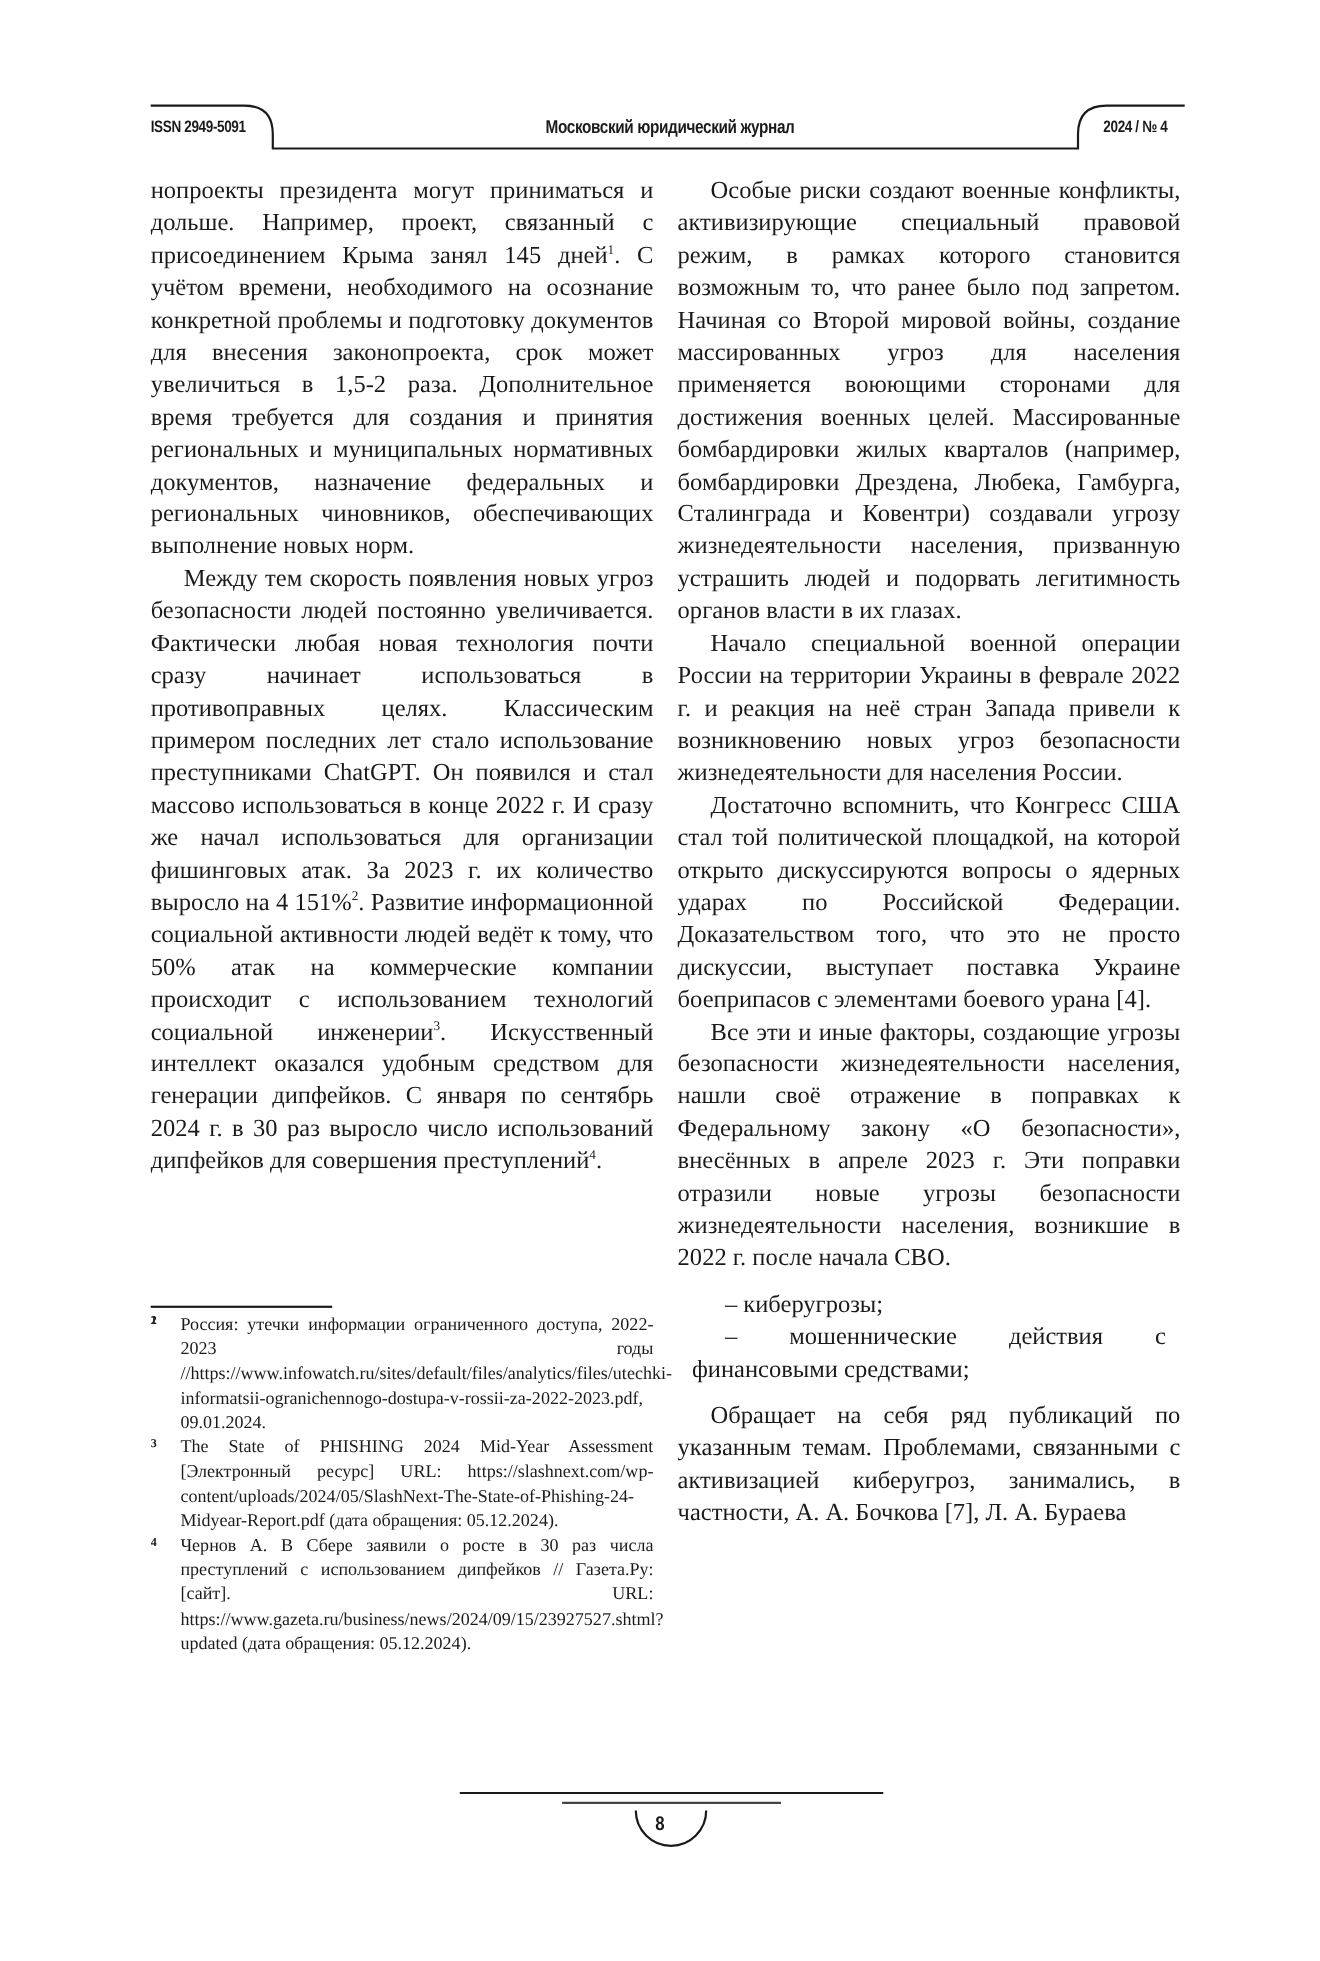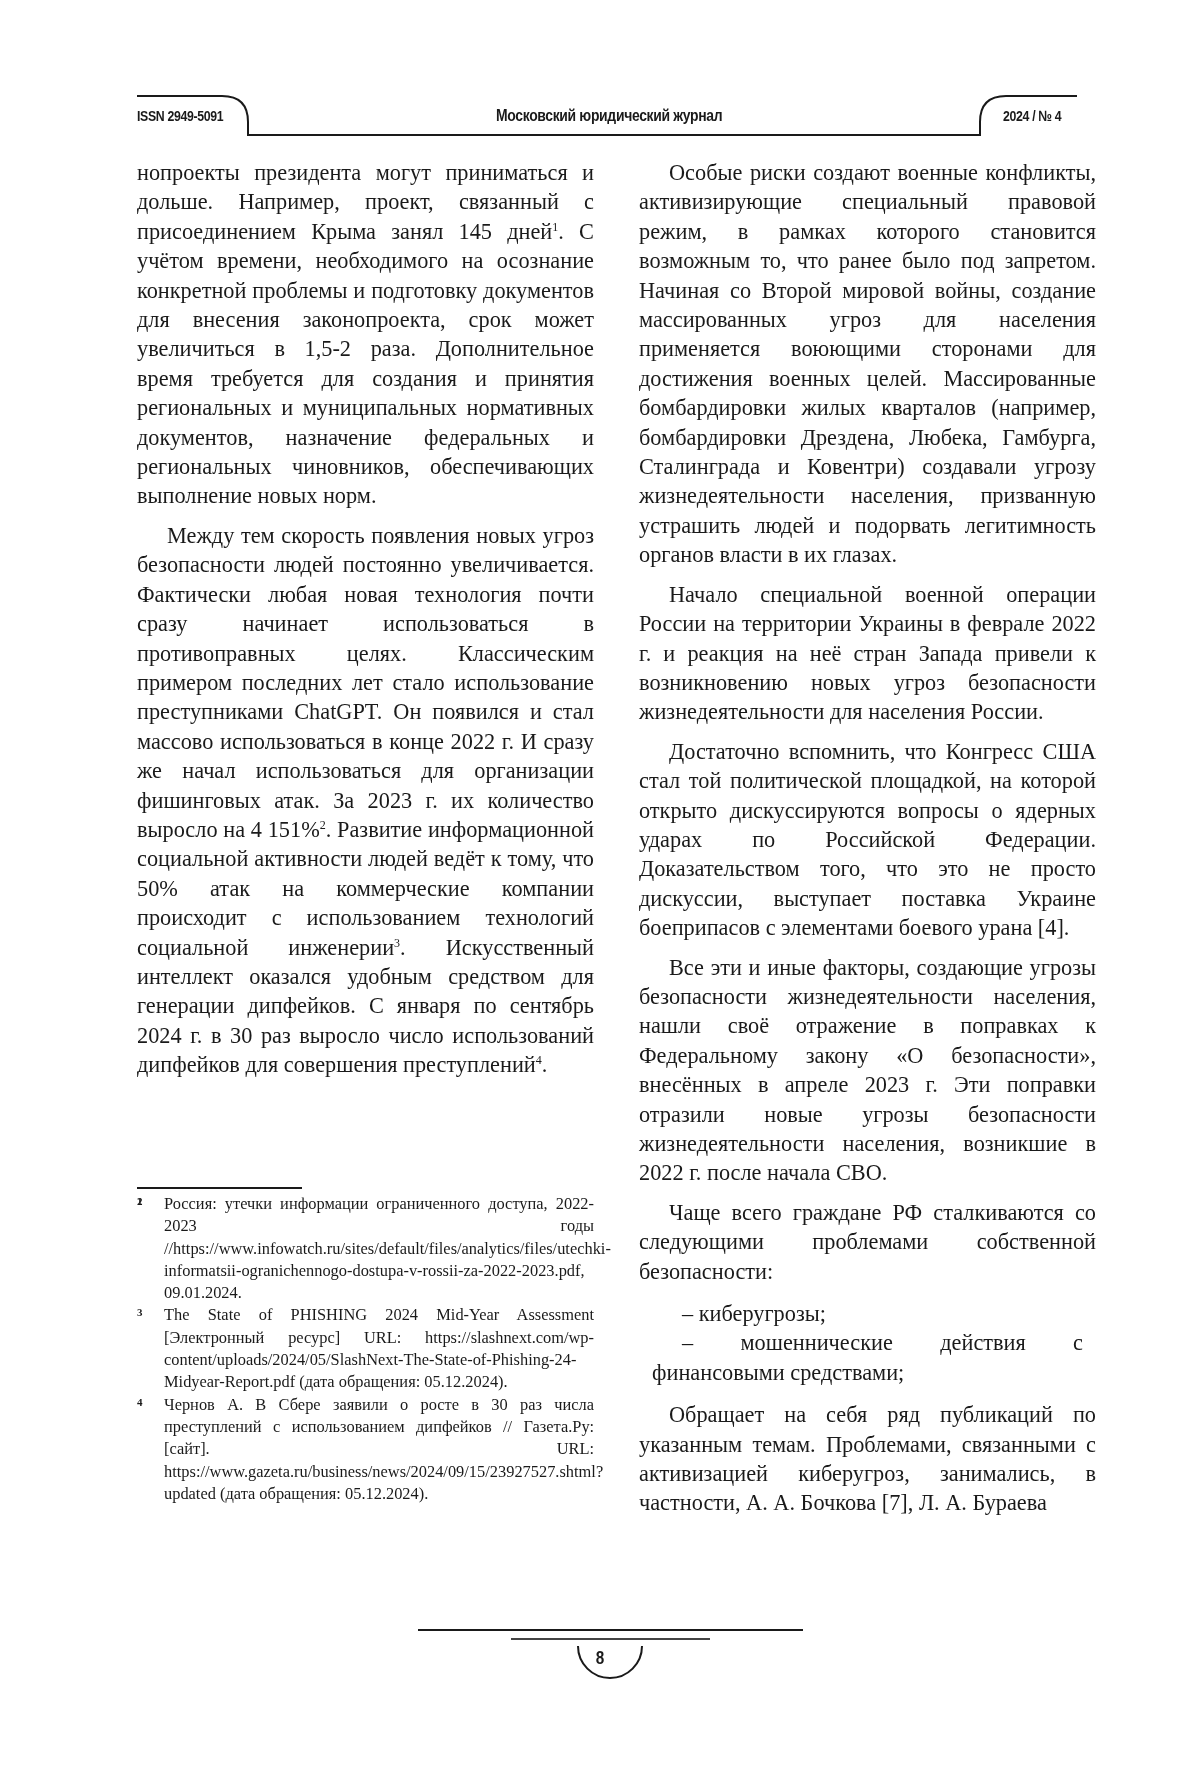--- a/index.html
+++ b/index.html
@@ -5,24 +5,24 @@
   html, body { margin: 0; padding: 0; background: #ffffff; }
   body { width: 1200px; height: 1783px; position: relative; overflow: hidden; color: #1a1a1a; }
   .header { position: absolute; left: 0; top: 0; width: 1004px; height: 150px; }
   .header svg { position: absolute; left: 0; top: 0; }
   .hdr-text { position: absolute; font-family: "Liberation Sans", sans-serif; font-size: 15px; font-weight: bold; letter-spacing: -0.4px; color: #1a1a1a; transform: scaleX(0.82); transform-origin: left center; white-space: nowrap; }
   .hdr-issn { left: 137px; top: 107px; }
   .hdr-title { left: 496px; top: 106px; font-size: 17px; }
   .hdr-issue { left: 1003px; top: 107px; }
   .col { position: absolute; top: 158px; width: 457px; font-family: "Liberation Serif", serif; font-size: 22.3px; line-height: 29.4px; text-align: justify; hyphens: manual; }
   .col-left { left: 137px; }
-  .col-right { left: 639px; }
+  .col-right { left: 616px; }
   .col p { margin: 0; text-indent: 0; }
   .col p.ind { text-indent: 30px; }
-  .col p.gap { margin-top: 10px; }
+  .col p.gap { margin-top: 0; }
   .col li { list-style: none; text-indent: 30px; }
   .col ul { margin: 13px; padding: 0; }
   sup { font-size: 12px; line-height: 0; vertical-align: super; }
   .fn-rule { position: absolute; left: 137px; top: 1187px; width: 165px; height: 2px; background: #1a1a1a; }
   .footnotes { position: absolute; left: 137px; top: 1193px; width: 457px; font-family: "Liberation Serif", serif; font-size: 16.4px; line-height: 22.3px; }
   .fn { position: relative; padding-left: 27px; text-align: justify; }
   .fn-num { position: absolute; left: 0; top: -3px; font-size: 11px; font-weight: bold; }
   .footer svg { position: absolute; left: 0; top: 0; }
   .page-num { position: absolute; left: 600px; top: 1648px; width: 20px; margin-left: -10px; text-align: center; font-family: "Liberation Sans", sans-serif; font-weight: bold; font-size: 18px; color: #1a1a1a; transform: scaleX(0.85); }
 </style>
@@ -49,21 +49,20 @@
   <div class="fn"><span class="fn-num">2</span><span>Россия: утечки информации ограниченного доступа, 2022-2023 годы //https://www.infowatch.ru/sites/default/files/analytics/files/utechki-informatsii-ogranichennogo-dostupa-v-rossii-za-2022-2023.pdf, 09.01.2024.</span></div>
   <div class="fn"><span class="fn-num">3</span><span>The State of PHISHING 2024 Mid-Year Assessment [Электронный ресурс] URL: https://slashnext.com/wp-content/uploads/2024/05/SlashNext-The-State-of-Phishing-24-Midyear-Report.pdf (дата обращения: 05.12.2024).</span></div>
   <div class="fn"><span class="fn-num">4</span><span>Чернов А. В Сбере заявили о росте в 30 раз числа преступлений с использованием дипфейков // Газета.Ру: [сайт]. URL: https://www.gazeta.ru/business/news/2024/09/15/23927527.shtml?updated (дата обращения: 05.12.2024).</span></div>
 </div>
 
 <div class="col col-right">
   <p class="ind">Особые риски создают военные конфликты, активизирующие специальный правовой режим, в рамках которого становится возможным то, что ранее было под запретом. Начиная со Второй мировой войны, создание массированных угроз для населения применяется воюющими сторонами для достижения военных целей. Массированные бомбардировки жилых кварталов (например, бомбардировки Дрездена, Любека, Гамбурга, Сталинграда и Ковентри) создавали угрозу жизнедеятельности населения, призванную устрашить людей и подорвать легитимность органов власти в их глазах.</p>
   <p class="ind gap">Начало специальной военной операции России на территории Украины в феврале 2022 г. и реакция на неё стран Запада привели к возникновению новых угроз безопасности жизнедеятельности для населения России.</p>
   <p class="ind gap">Достаточно вспомнить, что Конгресс США стал той политической площадкой, на которой открыто дискуссируются вопросы о ядерных ударах по Российской Федерации. Доказательством того, что это не просто дискуссии, выступает поставка Украине боеприпасов с элементами боевого урана [4].</p>
   <p class="ind gap">Все эти и иные факторы, создающие угрозы безопасности жизнедеятельности населения, нашли своё отражение в поправках к Федеральному закону «О безопасности», внесённых в апреле 2023 г. Эти поправки отразили новые угрозы безопасности жизнедеятельности населения, возникшие в 2022 г. после начала СВО.</p>
-  <p class="ind gap">Чаще всего граждане РФ сталкиваются со следующими проблемами собственной безопасности:</p>
   <ul>
     <li>– киберугрозы;</li>
     <li>– мошеннические действия с финансовыми средствами;</li>
   </ul>
   <p class="ind gap">Обращает на себя ряд публикаций по указанным темам. Проблемами, связанными с активизацией киберугроз, занимались, в частности, А. А. Бочкова [7], Л. А. Бураева</p>
 </div>
 
 <div class="footer">
   <svg width="1200" height="1783" style="position:absolute;left:0;top:0;pointer-events:none">
     <line x1="418" y1="1630" x2="803" y2="1630" stroke="#1a1a1a" stroke-width="2"></line>

